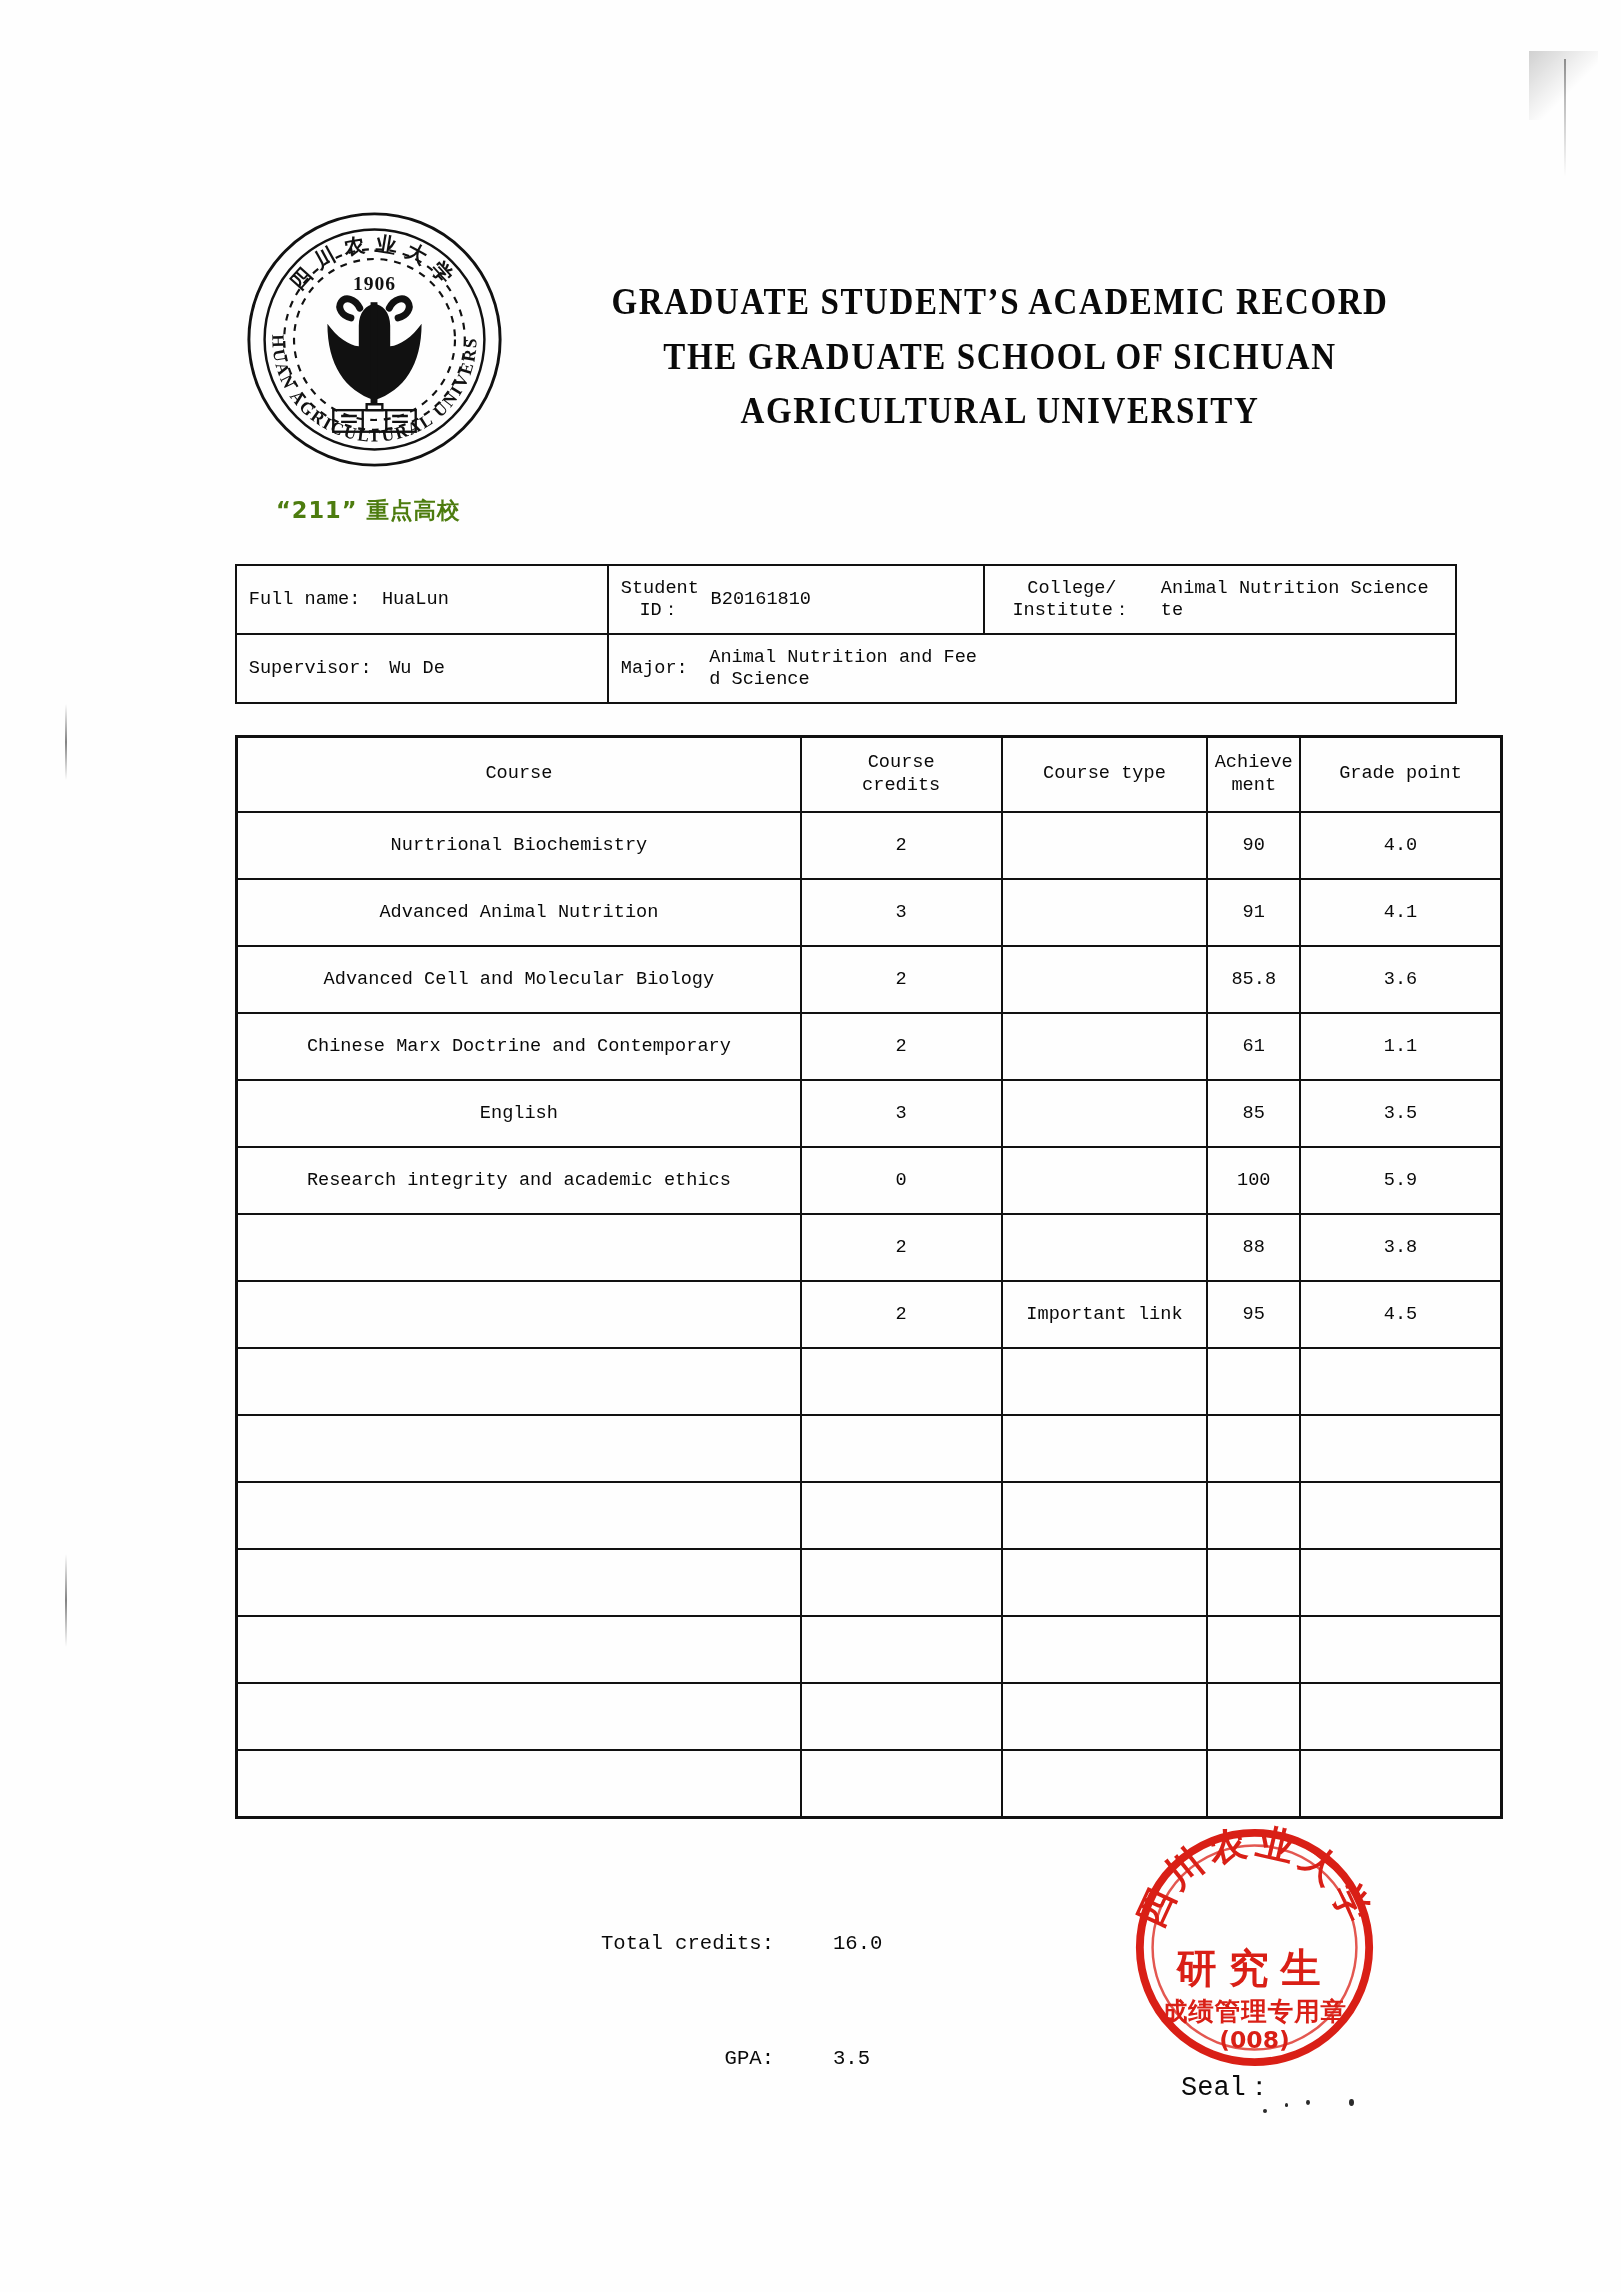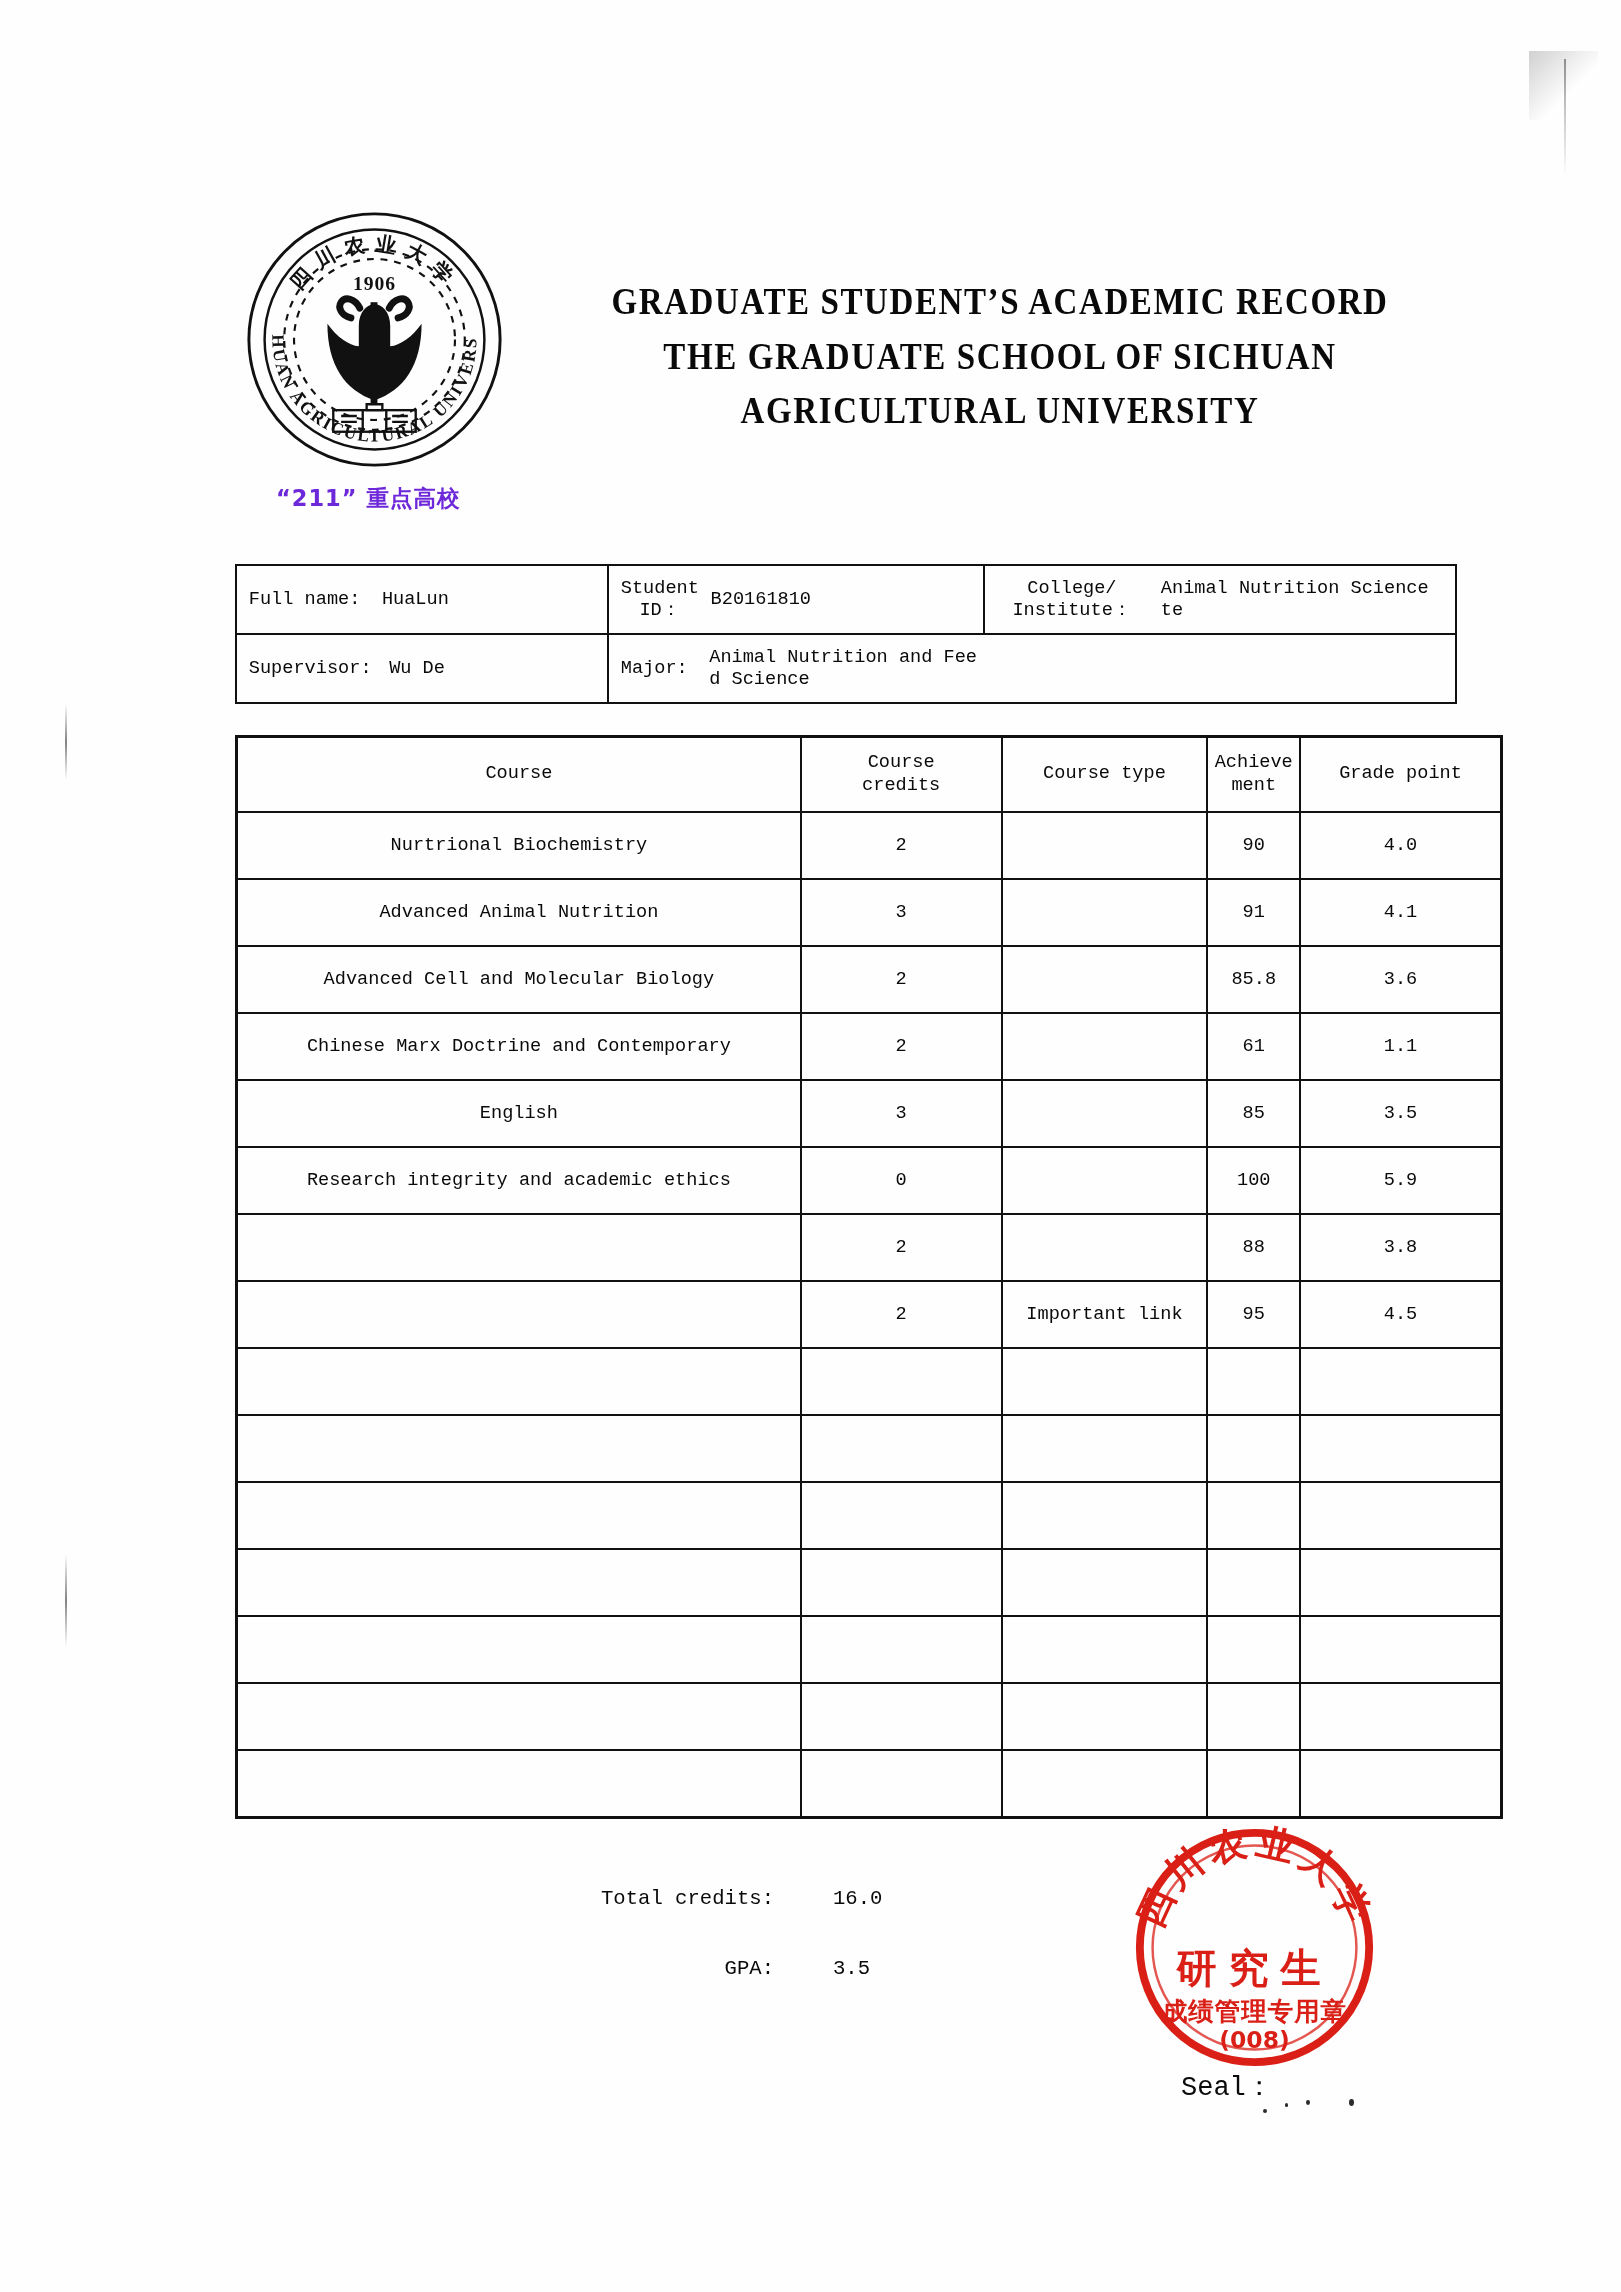--- a/index.html
+++ b/index.html
@@ -42,26 +42,26 @@
     left: 243px;
     top: 208px;
     width: 263px;
     height: 263px;
   }
   .emblem-wrap svg { display: block; width: 263px; height: 263px; }
 
   .badge-211 {
     position: absolute;
     left: 276px;
-    top: 483px;
+    top: 495px;
     font-family: "DejaVu Sans", sans-serif;
     font-size: 22.5px;
     font-weight: bold;
     letter-spacing: 1px;
-    color: #6d28d9;
+    color: #4d7c0f;
   }
 
   .titles {
     position: absolute;
     left: 549px;
     top: 274px;
     width: 902px;
     text-align: center;
   }
   .titles .tline {
@@ -139,21 +139,21 @@
     top: 1887px;
     width: 412px;
     font-size: 20.6px;
   }
   .trow {
     display: flex;
     align-items: baseline;
     margin-bottom: 47px;
   }
   .trow .tlabel { width: 225px; text-align: right; padding-right: 59px; }
-  .trow .tvalue { width: 118px; text-align: left; }
+  .trow .tvalue { width: 118px; text-align: left; margin-top: 45px; }
 
   
   .seal {
     position: absolute;
     left: 1132px;
     top: 1825px;
     width: 245px;
     height: 245px;
   }
   .seal svg { display: block; }

